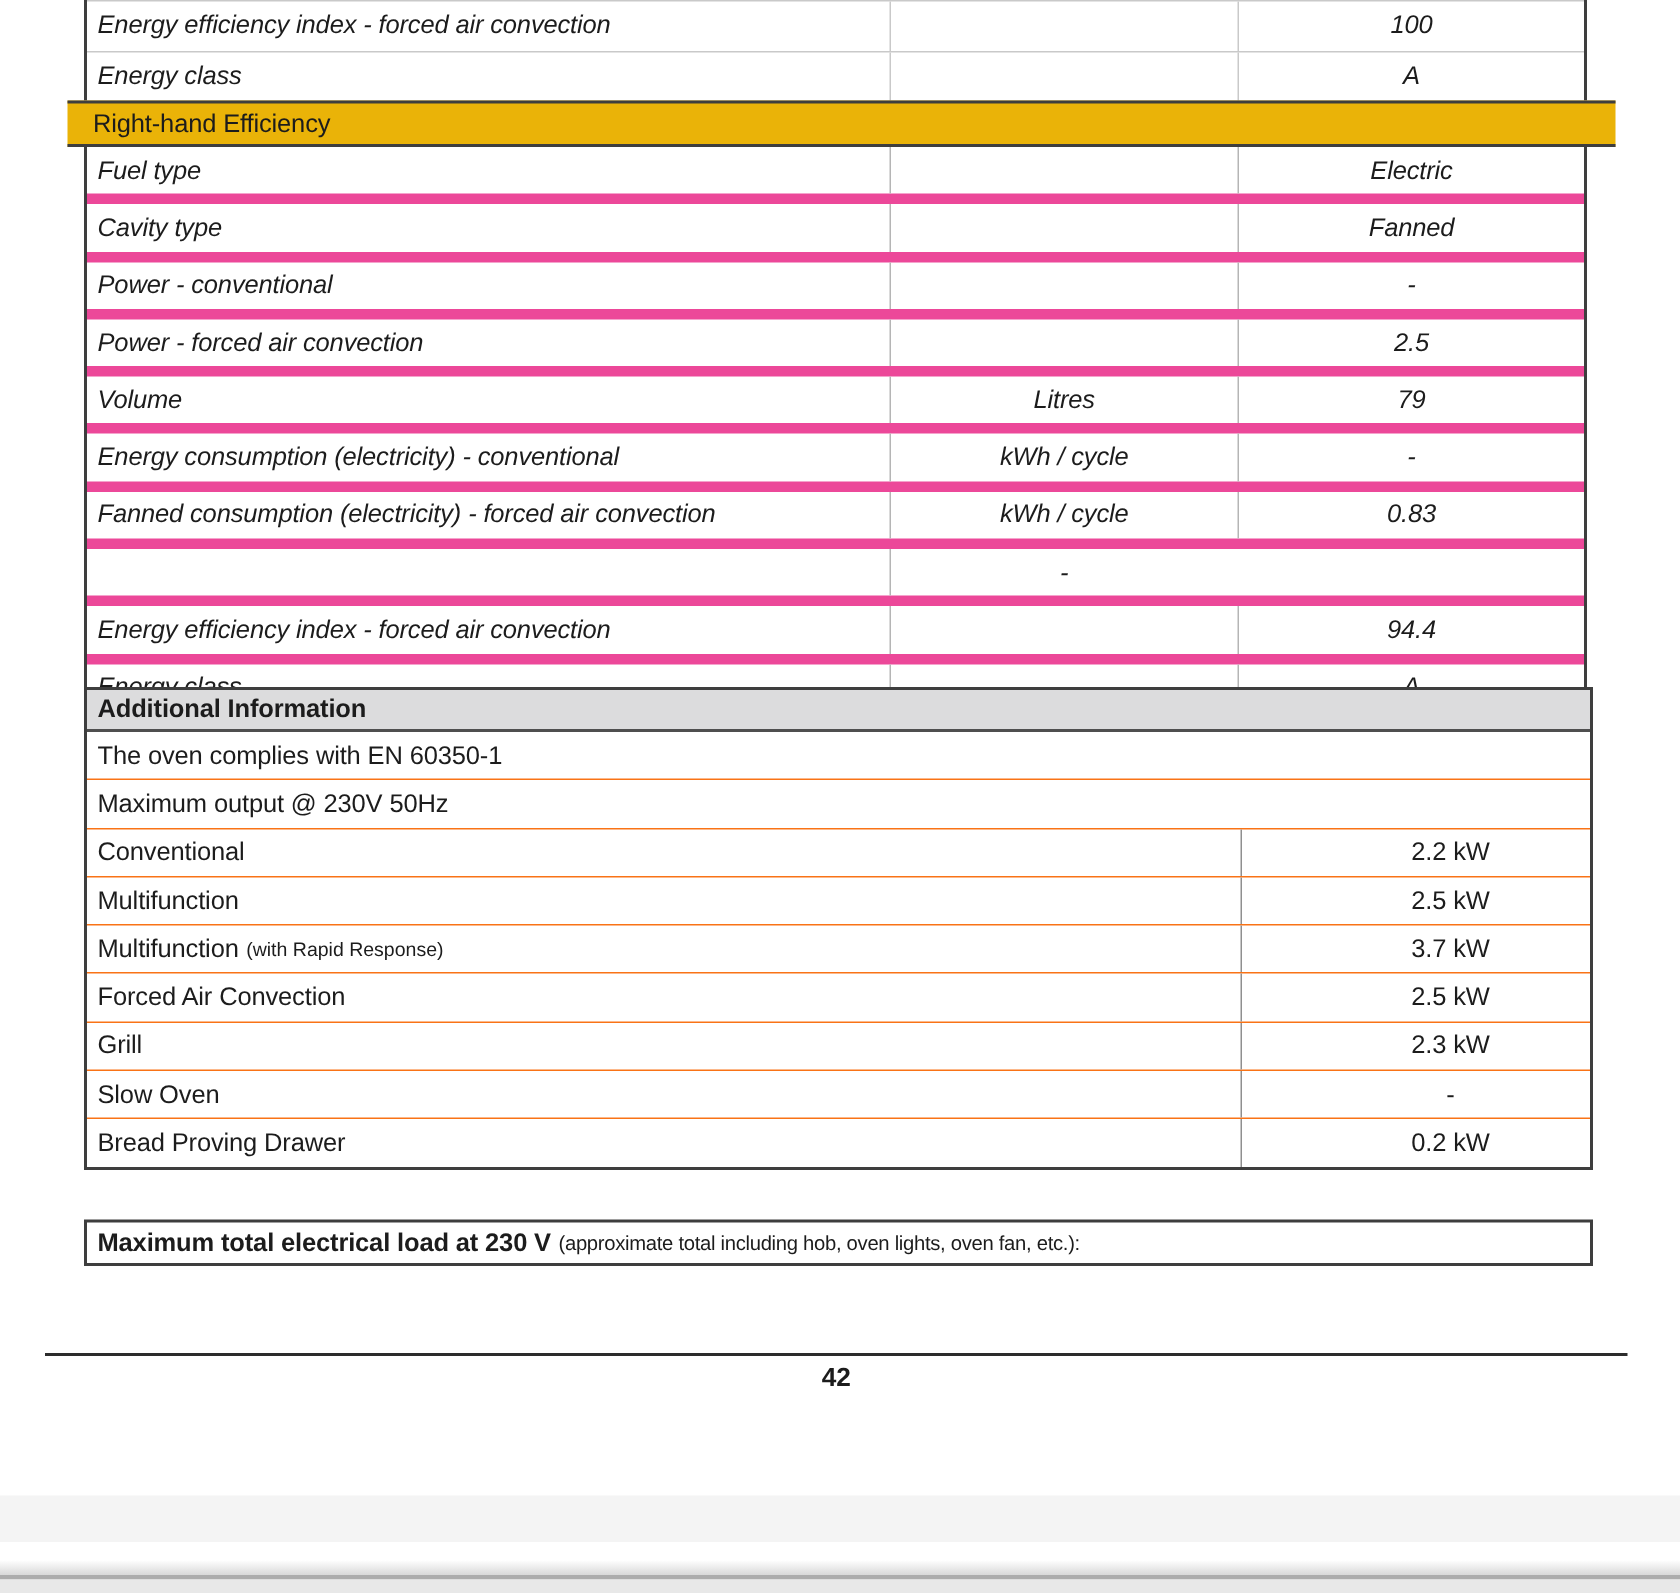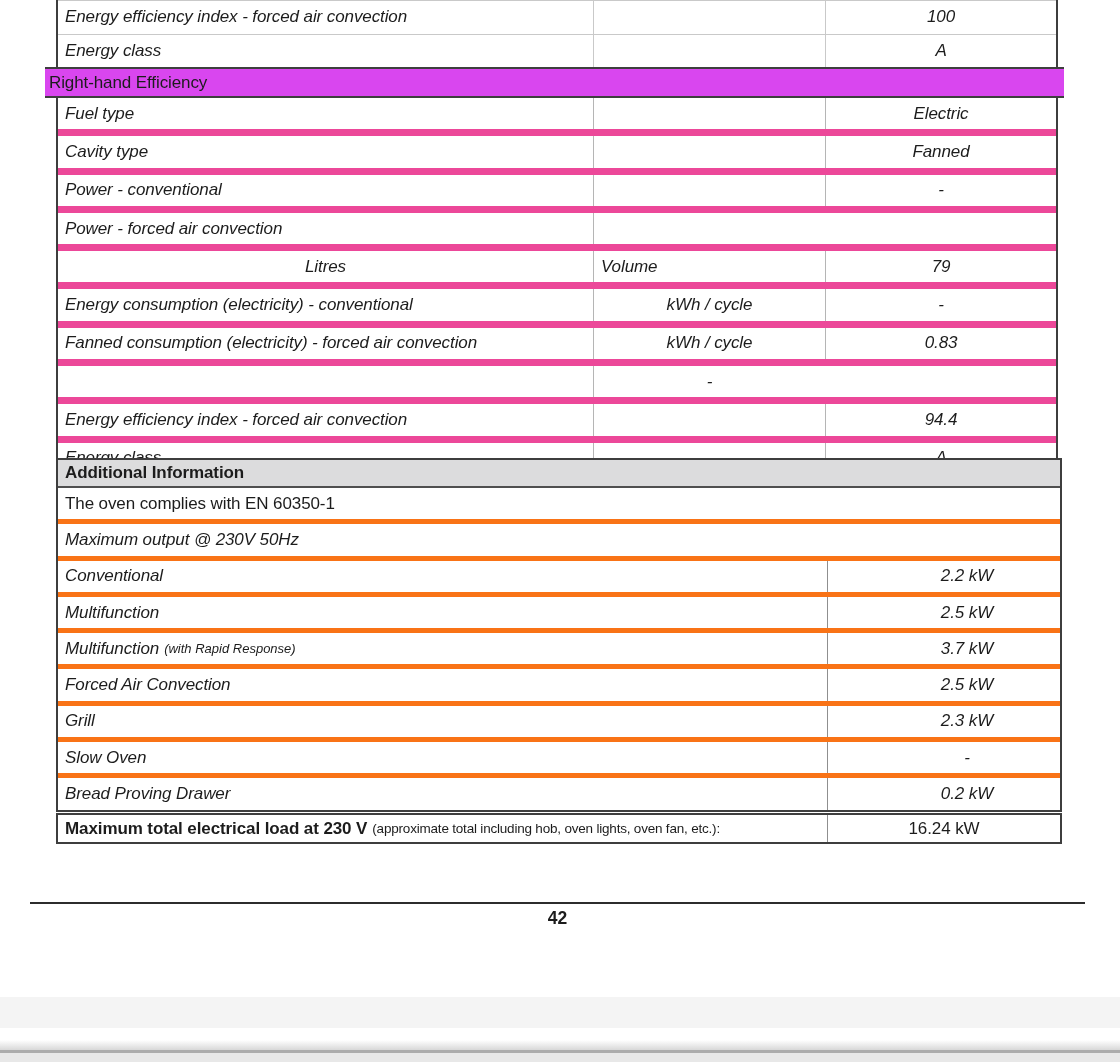--- a/index.html
+++ b/index.html
@@ -15,23 +15,23 @@
   
   #spec-table { left:56px; top:0; width:1002px; }
   .seg { border-left:2px solid #3e3e3e; border-right:2px solid #3e3e3e; }
   .seg-a .srow:first-child { border-top:1px solid #c9c9c9; }
   .seg-a .srow { height:32.5px; }
   .seg-a .srow + .srow { border-top:1px solid #c9c9c9; }
   .seg-a .cell + .cell { border-left:1px solid #c9c9c9; }
 
   .section-band {
     position:relative; margin-left:-11px; width:calc(100% + 13px);
-    height:27px; background:#d946ef;
+    height:27px; background:#eab308;
     border-top:2px solid #3e3e3e; border-bottom:2px solid #3e3e3e;
-    display:flex; align-items:center; padding-left:4px;
+    display:flex; align-items:center; padding-left:17px;
     font-size:17px; letter-spacing:-0.1px; box-sizing:content-box;
   }
 
   .seg-c { border-bottom:2px solid #3e3e3e; }
   .seg-c .srow { height:31.3px; }
   .seg-c .srow + .srow { border-top:7px solid #ec4899; }
   .seg-c .cell + .cell { border-left:1px solid #b5b5b5; }
 
   .srow { display:grid; grid-template-columns:535px 232px 1fr;font-style:italic; }
   .cell { display:flex; align-items:center; justify-content:center; font-size:17px; letter-spacing:-0.1px; overflow:hidden; white-space:nowrap; }
@@ -39,21 +39,21 @@
 
   
   #additional-table { left:56px; top:458px; width:1002px; border:2px solid #3e3e3e; }
   .add-header {
     height:26px; background:#dcdcdd; border-bottom:2px solid #4f4f4f;
     display:flex; align-items:center; padding-left:7px;
     font-weight:bold; font-size:17px; letter-spacing:-0.1px;
   }
   .arow { display:grid; grid-template-columns:769px 1fr; height:31.3px; }
   .arow.full { grid-template-columns:1fr; }
-  .arow + .arow { border-top:5px solid #f97316;font-style:italic; }
+  .arow + .arow { border-top:1px solid #f97316; }
   .arow .cell + .cell { border-left:1px solid #8f8f8f;padding-left:46px; }
   .small-note { font-size:13px; letter-spacing:0; margin-left:5px; }
 
   
   #max-load-table {
     left:56px; top:813px; width:1002px; border:2px solid #3e3e3e;
     display:grid; grid-template-columns:769px 1fr; height:27px;
   }
   #max-load-table .cell + .cell { border-left:1px solid #8f8f8f; }
   .bold-label { font-weight:bold; font-size:17px; }
@@ -100,24 +100,25 @@
         <div class="cell ">Fanned</div>
       </div>
       <div class="srow">
         <div class="cell label">Power - conventional</div>
         <div class="cell "></div>
         <div class="cell ">-</div>
       </div>
       <div class="srow">
         <div class="cell label">Power - forced air convection</div>
         <div class="cell "></div>
-      </div>
-      <div class="srow">
+        <div class="cell ">2.5</div>
+      </div>
+      <div class="srow">
+        <div class="cell label">Volume</div>
         <div class="cell ">Litres</div>
-        <div class="cell label">Volume</div>
         <div class="cell ">79</div>
       </div>
       <div class="srow">
         <div class="cell label">Energy consumption (electricity) - conventional</div>
         <div class="cell ">kWh / cycle</div>
         <div class="cell ">-</div>
       </div>
       <div class="srow">
         <div class="cell label">Fanned consumption (electricity) - forced air convection</div>
         <div class="cell ">kWh / cycle</div>
@@ -193,21 +194,20 @@
         <div class="cell">0.2 kW</div>
       </div>
     </div>
 </div>
 
 <div id="max-load-table" class="abs">
   <div class="cell label">
     <span class="bold-label">Maximum total electrical load at 230 V</span>
     <span class="load-small">(approximate total including hob, oven lights, oven fan, etc.):</span>
   </div>
-  <div class="cell">16.24 kW</div>
 </div>
 
 <div id="footer-rule" class="abs"></div>
 <div id="page-number-wrap" class="abs">
   <span>42</span>
 </div>
 
 <div id="page-gap-band" class="abs"></div>
 <div id="next-page-strip" class="abs"></div>
 <div id="window-edge-line" class="abs"></div>

